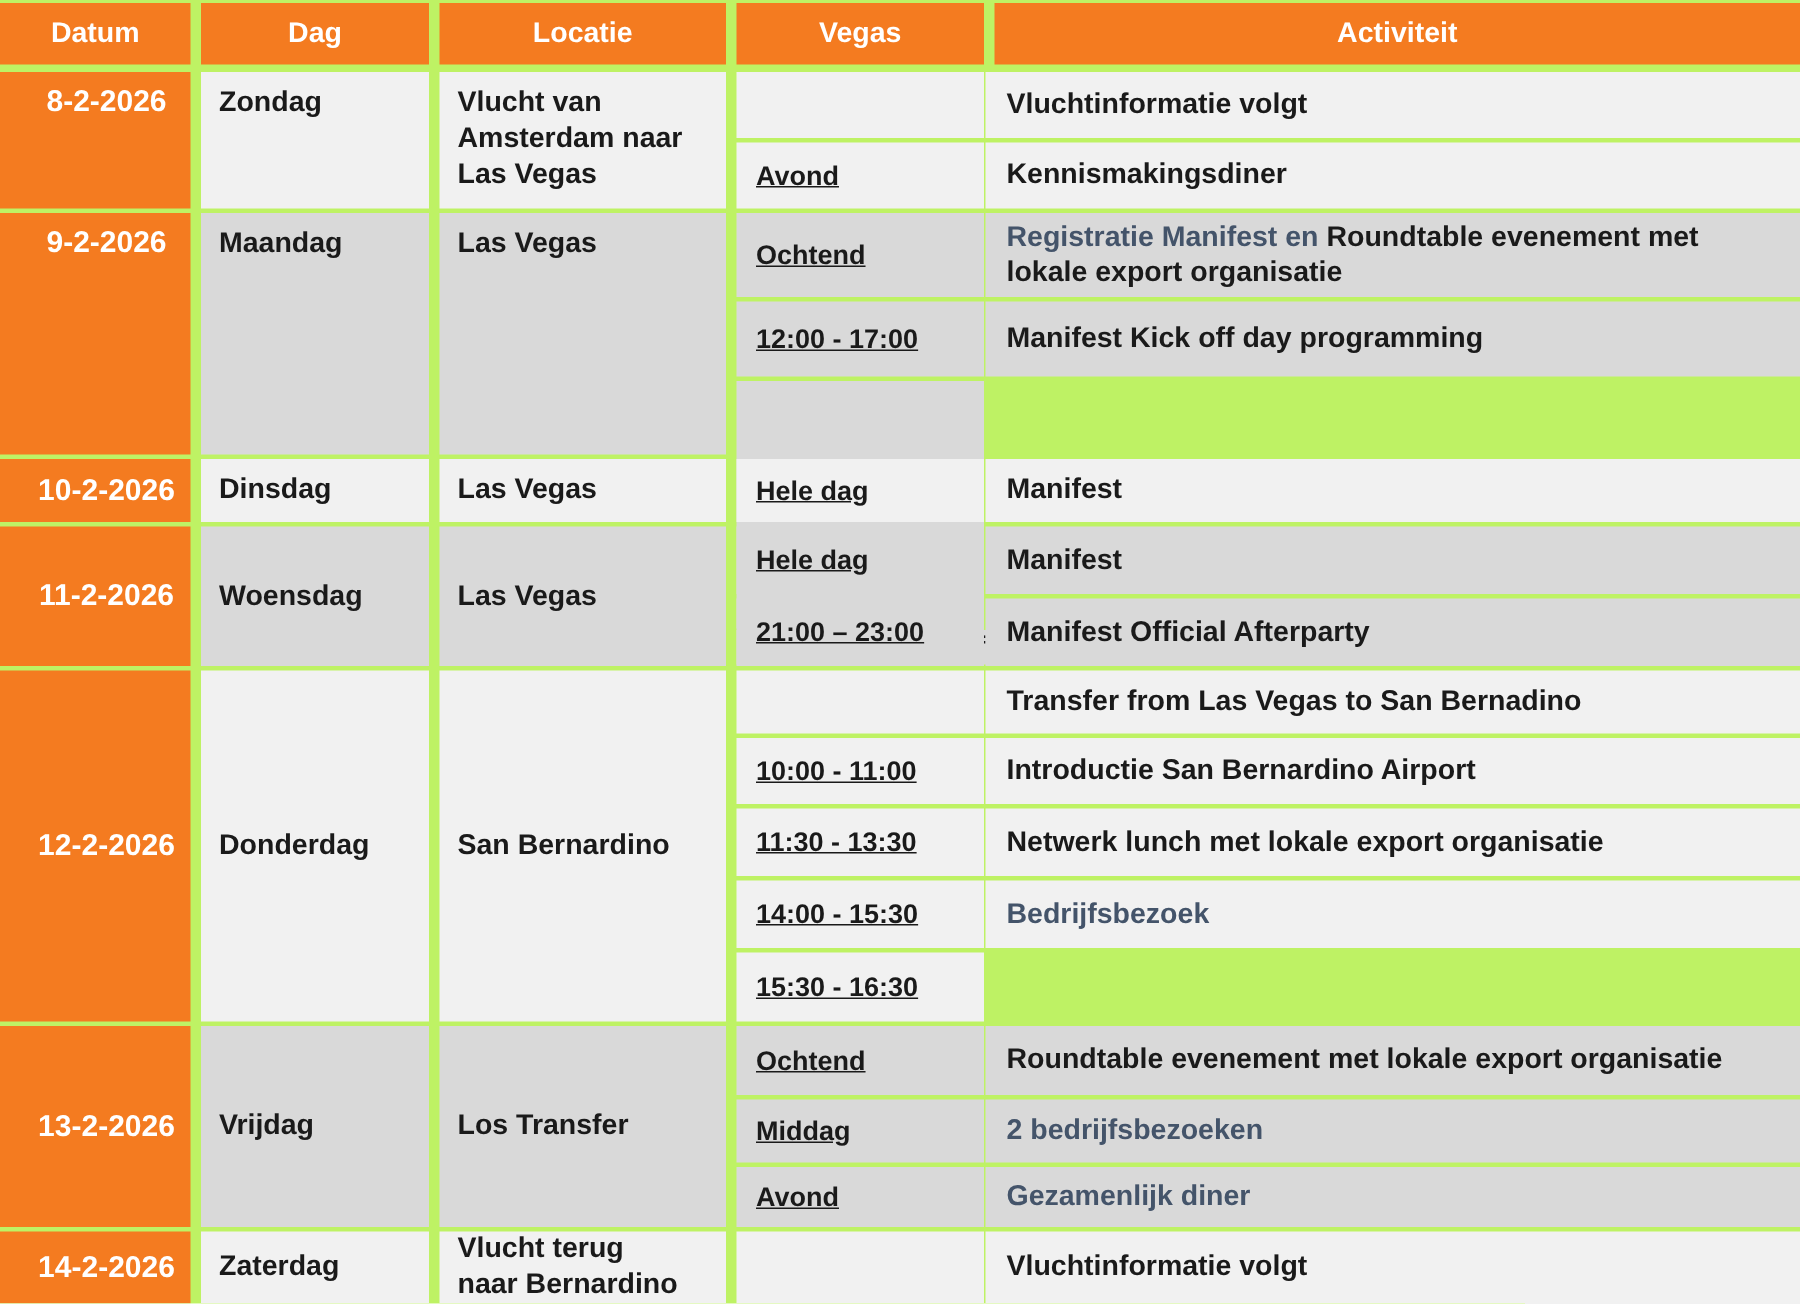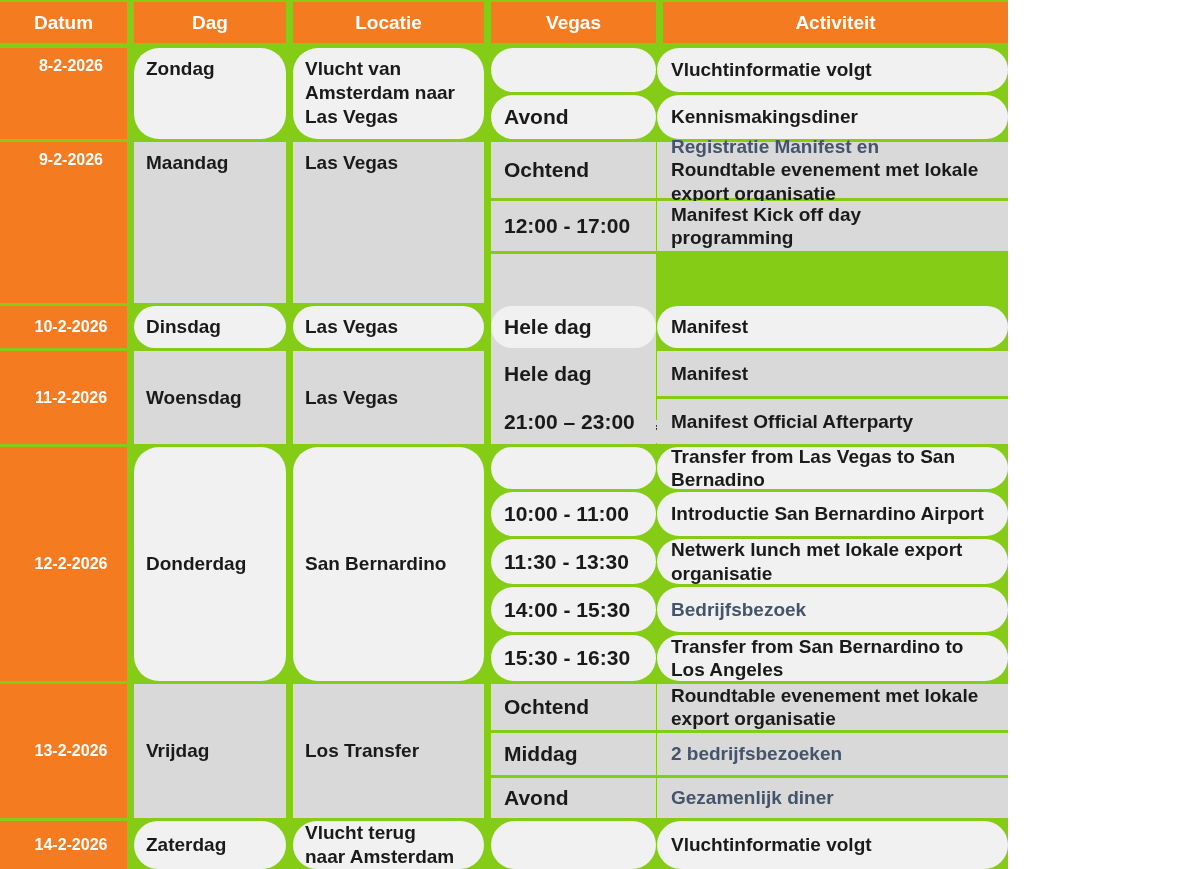--- a/index.html
+++ b/index.html
@@ -1,66 +1,66 @@
 <!DOCTYPE html>
 <html><head>
 <meta charset="utf-8">
 <style>
   html,body{margin:0;padding:0;background:#ffffff;}
   .page{
-    width:1008px;height:869px;box-sizing:border-box;
-    background:#84cc16;padding-top:2px;overflow:hidden;
+    width:1200px;height:869px;box-sizing:border-box;
+    background:#bef264;padding-top:2px;overflow:hidden;
     font-family:"Liberation Sans",sans-serif;font-weight:700;
   }
   
   .header-row{display:flex;gap:7px;height:41px;margin-bottom:5px;}
   .hcell{
     background:var(--orange);color:#ffffff;font-size:19px;
     display:flex;align-items:center;justify-content:center;
   }
   .c-datum{width:127px;flex:0 0 127px;}
   .c-dag{width:152px;flex:0 0 152px;}
   .c-locatie{width:191px;flex:0 0 191px;}
   .c-tijd{width:165px;flex:0 0 165px;}
   .c-act{flex:1 1 auto;min-width:0;}
   
   .group{display:flex;gap:7px;margin-bottom:3px;}
   .group:last-child{margin-bottom:0;}
   .datum-cell{
-    flex:0 0 127px;background:var(--orange);color:#ffffff;font-size:16px;
+    flex:0 0 127px;background:var(--orange);color:#ffffff;font-size:20px;
     display:flex;flex-direction:column;align-items:center;box-sizing:border-box;padding-left:15px;
   }
   .dag-cell,.locatie-cell{
     box-sizing:border-box;display:flex;flex-direction:column;
     font-size:19px;color:var(--tdark);padding-left:12px;padding-right:12px;
     line-height:1.25;
   }
   .dag-cell{flex:0 0 152px;width:152px;}
   .locatie-cell{flex:0 0 191px;width:191px;padding-right:28px;}
   .v-top{justify-content:flex-start;padding-top:9px;}
   .v-middle{justify-content:center;}
   .datum-cell.v-top{padding-top:9px;}
   .datum-cell.v-middle{justify-content:center;text-align:center;}
   .subrows{flex:1 1 auto;min-width:0;display:flex;flex-direction:column;gap:3px;}
   .subrow{display:flex;gap:1px;}
   .tijd-cell{
     flex:0 0 165px;width:165px;box-sizing:border-box;
     display:flex;align-items:center;padding-left:13px;
-    font-size:21px;color:var(--tdark);
+    font-size:18px;color:var(--tdark);text-decoration:underline;
   }
   .act-cell{
     flex:1 1 auto;min-width:0;box-sizing:border-box;
     display:flex;align-items:center;
     padding-left:14px;padding-right:20px;
     font-size:19px;line-height:1.23;color:var(--tdark);
   }
   .act-text{display:inline;}
   .part-dark{color:var(--tdark);}
   .part-slate{color:var(--slate);}
-  .bg-light{background:var(--light);border-radius:25px;}
+  .bg-light{background:var(--light);}
   .bg-dark{background:var(--darkrow);}
 </style>
 </head>
 <body>
 
 <div class="page" style="--orange: #F47B20; --light: #F1F1F1; --darkrow: #D9D9D9; --tdark: #1A1A1A; --slate: #44546A;">
   <div class="header-row">
     <div class="hcell c-datum">Datum</div>
     <div class="hcell c-dag">Dag</div>
     <div class="hcell c-locatie">Locatie</div>
@@ -168,23 +168,20 @@
             </div>
           </div>
           <div class="subrow" style="height: 45px;">
             <div class="tijd-cell bg-light">14:00 - 15:30</div>
             <div class="act-cell bg-light">
               <span class="act-text"><span class="part-slate">Bedrijfsbezoek</span></span>
             </div>
           </div>
           <div class="subrow" style="height: 46px;">
             <div class="tijd-cell bg-light">15:30 - 16:30</div>
-            <div class="act-cell bg-light">
-              <span class="act-text"><span class="part-dark">Transfer from San Bernardino to Los Angeles</span></span>
-            </div>
           </div>
         </div>
       </div>
       <div class="group">
         <div class="datum-cell v-middle">13-2-2026</div>
         <div class="dag-cell bg-dark v-middle">Vrijdag</div>
         <div class="locatie-cell bg-dark v-middle">Los Transfer</div>
         <div class="subrows">
           <div class="subrow" style="height: 46px;">
             <div class="tijd-cell bg-dark">Ochtend</div>
@@ -202,21 +199,21 @@
             <div class="tijd-cell bg-dark">Avond</div>
             <div class="act-cell bg-dark">
               <span class="act-text"><span class="part-slate">Gezamenlijk diner</span></span>
             </div>
           </div>
         </div>
       </div>
       <div class="group">
         <div class="datum-cell v-middle">14-2-2026</div>
         <div class="dag-cell bg-light v-middle">Zaterdag</div>
-        <div class="locatie-cell bg-light v-middle">Vlucht terug naar Amsterdam</div>
+        <div class="locatie-cell bg-light v-middle">Vlucht terug naar Bernardino</div>
         <div class="subrows">
           <div class="subrow" style="height: 48px;">
             <div class="tijd-cell bg-light"></div>
             <div class="act-cell bg-light">
               <span class="act-text"><span class="part-dark">Vluchtinformatie volgt</span></span>
             </div>
           </div>
         </div>
       </div>
     </div>

